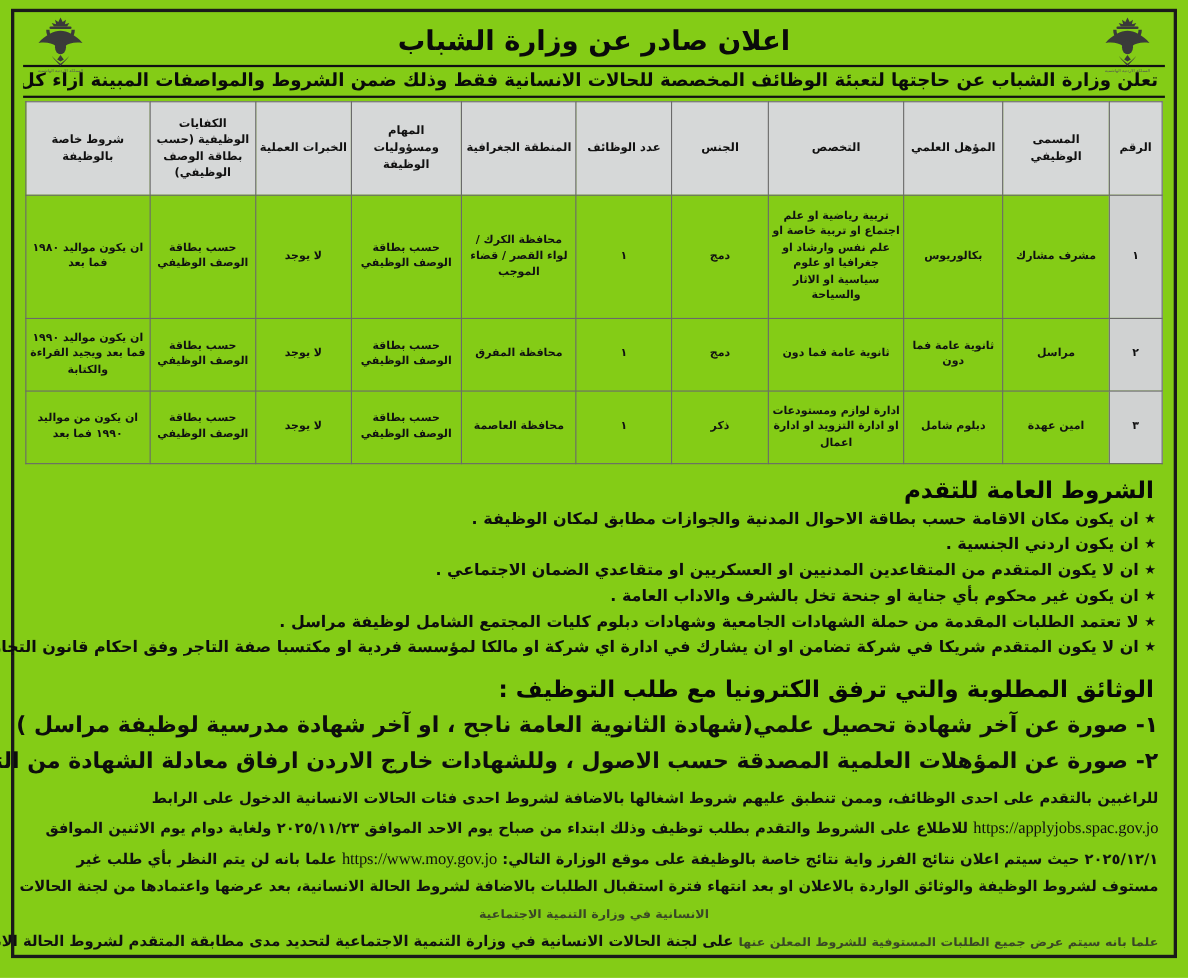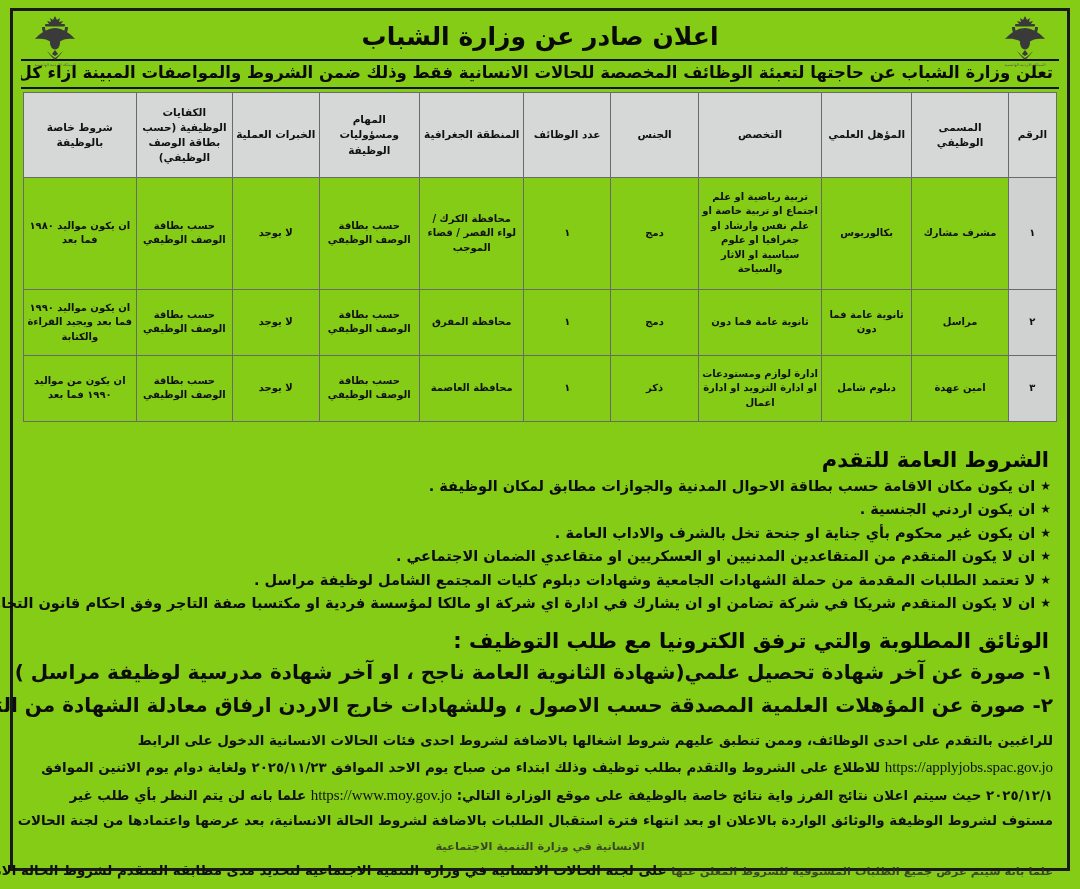--- a/index.html
+++ b/index.html
@@ -135,21 +135,21 @@
   
   .section {
     margin: 0 14px;
     direction: rtl;
   }
   .sec-title {
     font-size: 21px;
     font-weight: bold;
     text-align: right;
     color: #070707;
-    margin: 26px 4px 3px 0;
+    margin: 12px 4px 3px 0;
     letter-spacing: 0px;
   }
   .sec-title.docs { margin-top: 13px; }
   ul.bullets {
     list-style: none;
     margin: 0;
     padding: 0;
   }
   ul.bullets li {
     font-size: 14.5px;
@@ -338,22 +338,22 @@
             </tr>
           </tbody>
         </table>
       </div>
 
       <div class="section">
         <div class="sec-title">الشروط العامة للتقدم</div>
         <ul class="bullets">
           <li><span class="star">★</span><span>ان يكون مكان الاقامة حسب بطاقة الاحوال المدنية والجوازات مطابق لمكان الوظيفة .</span></li>
           <li><span class="star">★</span><span>ان يكون اردني الجنسية .</span></li>
+          <li><span class="star">★</span><span>ان لا يكون المتقدم من المتقاعدين المدنيين او العسكريين او متقاعدي الضمان الاجتماعي .</span></li>
           <li><span class="star">★</span><span>ان يكون غير محكوم بأي جناية او جنحة تخل بالشرف والاداب العامة .</span></li>
-          <li><span class="star">★</span><span>ان لا يكون المتقدم من المتقاعدين المدنيين او العسكريين او متقاعدي الضمان الاجتماعي .</span></li>
           <li><span class="star">★</span><span>لا تعتمد الطلبات المقدمة من حملة الشهادات الجامعية وشهادات دبلوم كليات المجتمع الشامل لوظيفة مراسل .</span></li>
           <li><span class="star">★</span><span>ان لا يكون المتقدم شريكا في شركة تضامن او ان يشارك في ادارة اي شركة او مالكا لمؤسسة فردية او مكتسبا صفة التاجر وفق احكام قانون التجارة .</span></li>
         </ul>
       </div>
 
       <div class="section">
         <div class="sec-title docs">الوثائق المطلوبة والتي ترفق الكترونيا مع طلب التوظيف :</div>
         <ol class="docs-list">
           <li>١- صورة عن آخر شهادة تحصيل علمي(شهادة الثانوية العامة ناجح ، او آخر شهادة مدرسية لوظيفة مراسل )</li>
           <li>٢- صورة عن المؤهلات العلمية المصدقة حسب الاصول ، وللشهادات خارج الاردن ارفاق معادلة الشهادة من التعليم العالي .</li>

